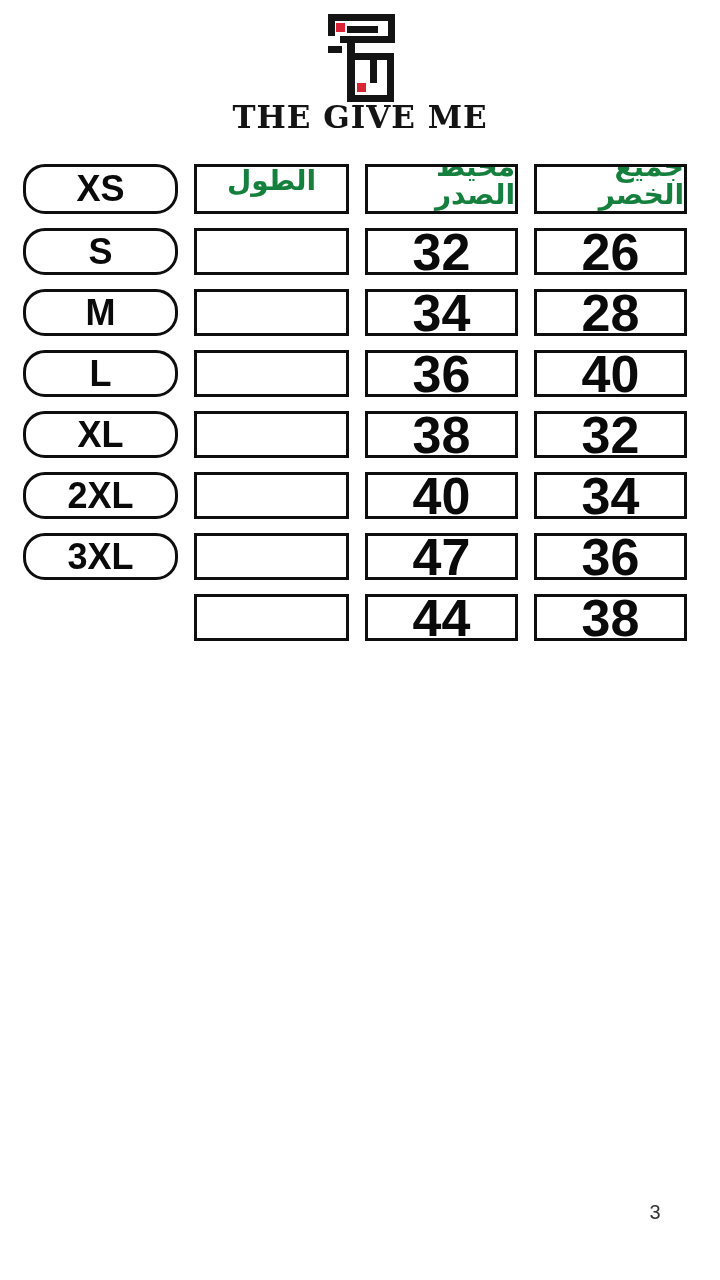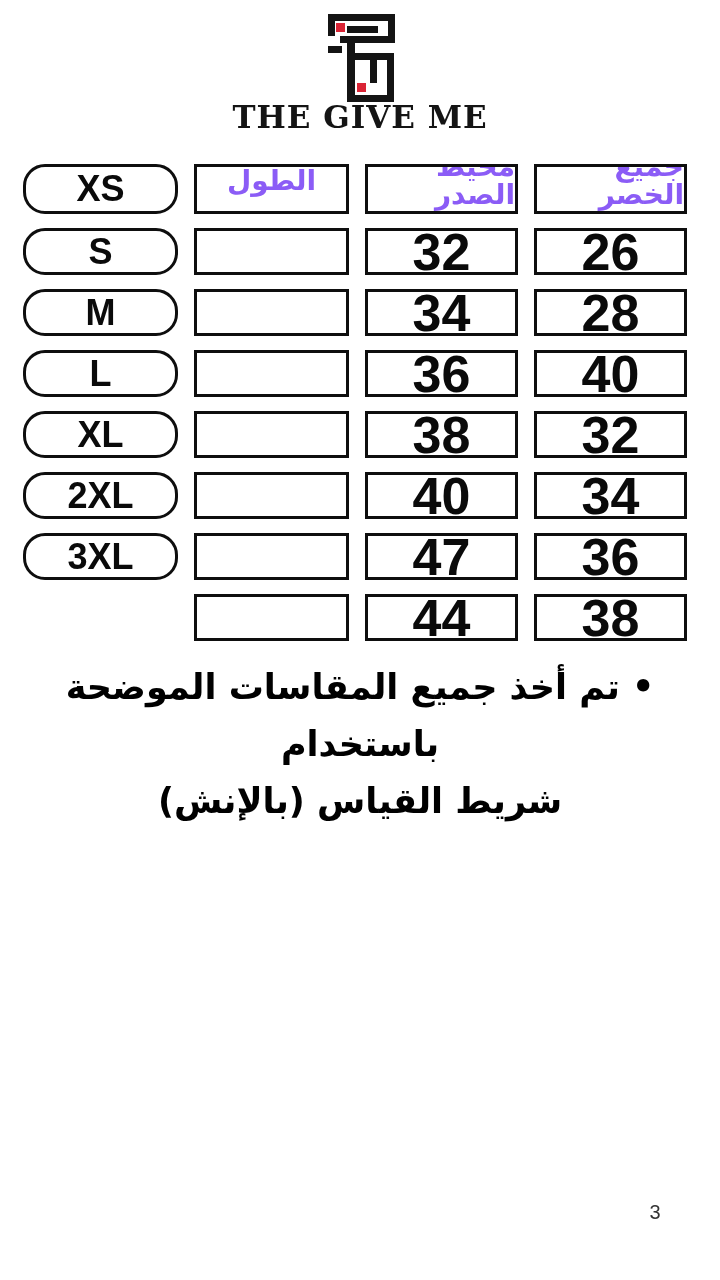--- a/index.html
+++ b/index.html
@@ -46,21 +46,21 @@
   .cell {
     border: 3px solid #0e0e0e;
     background: #ffffff;
     display: flex; align-items: center; justify-content: center;
     overflow: hidden;
   }
   .hcell {
     font-family: "DejaVu Sans", sans-serif;
     font-weight: bold;
     font-size: 28px;
-    color: #8b5cf6;
+    color: #15803d;
     line-height: 1;
     padding-bottom: 16px;
   }
   .num {
     font-family: "Liberation Sans", sans-serif;
     font-weight: bold;
     font-size: 52px;
     color: #0a0a0a;
     line-height: 1;
     direction: ltr;
@@ -160,20 +160,16 @@
     <div class="cell num">47</div>
     <div class="cell num"></div>
 
     <div class="cell size-label">3XL</div>
     <div class="cell num">38</div>
     <div class="cell num">44</div>
     <div class="cell num"></div>
 
   </div>
 
-  <div class="note">
-    <div>• تم أخذ جميع المقاسات الموضحة باستخدام</div>
-    <div>شريط القياس (بالإنش)</div>
-  </div>
 
   <div class="page-number">3</div>
 
 </div>
 
 </body></html>

